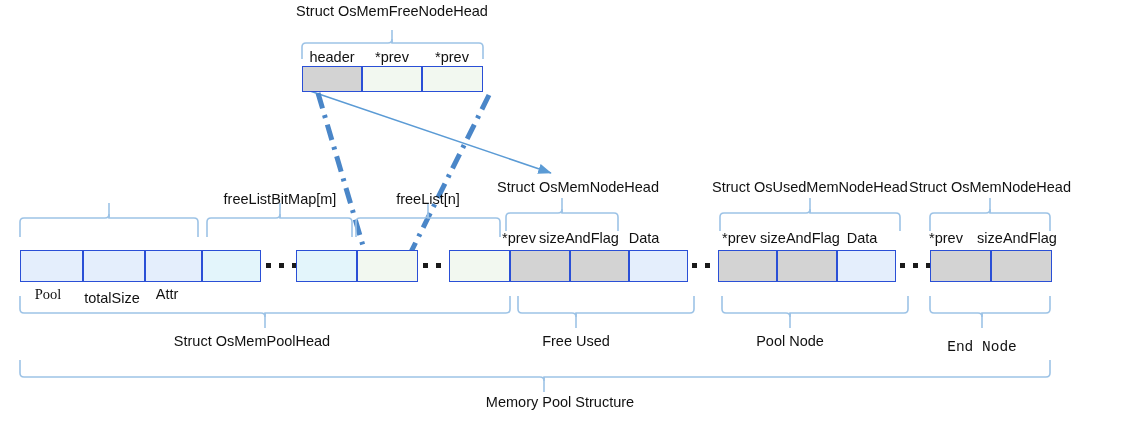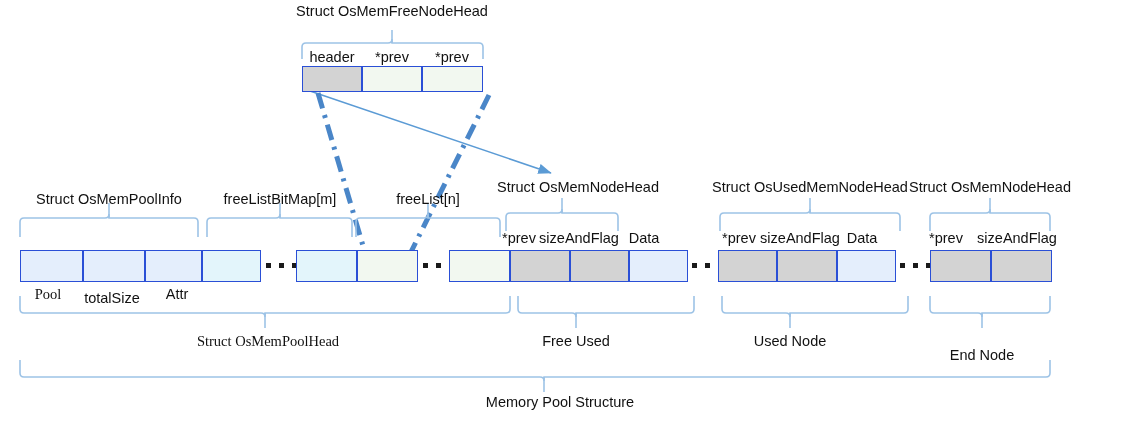--- a/index.html
+++ b/index.html
@@ -114,21 +114,20 @@
   <div class="lbl c" style="left:392px;top:4px;">Struct OsMemFreeNodeHead</div>
 
   <div class="lbl c" style="left:332px;top:50px;">header</div>
   <div class="lbl c" style="left:392px;top:50px;">*prev</div>
   <div class="lbl c" style="left:452px;top:50px;">*prev</div>
 
   <div class="cell fill-gray" style="left:302px;top:66px;width:60px;height:26px;"></div>
   <div class="cell fill-mint" style="left:362px;top:66px;width:60px;height:26px;"></div>
   <div class="cell fill-mint" style="left:422px;top:66px;width:61px;height:26px;"></div>
 
-  <div class="lbl c" style="left:109px;top:192px;">Struct OsMemPoolInfo</div>
   <div class="lbl c" style="left:280px;top:192px;">freeListBitMap[m]</div>
   <div class="lbl c" style="left:428px;top:192px;">freeList[n]</div>
   <div class="lbl c" style="left:578px;top:180px;">Struct OsMemNodeHead</div>
   <div class="lbl c" style="left:810px;top:180px;">Struct OsUsedMemNodeHead</div>
   <div class="lbl c" style="left:990px;top:180px;">Struct OsMemNodeHead</div>
 
   <div class="cell fill-blue" style="left:20px;top:250px;width:63px;height:32px;"></div>
   <div class="cell fill-blue" style="left:83px;top:250px;width:62px;height:32px;"></div>
   <div class="cell fill-blue" style="left:145px;top:250px;width:57px;height:32px;"></div>
   <div class="cell fill-ice" style="left:202px;top:250px;width:59px;height:32px;"></div>
@@ -168,33 +167,33 @@
     <i></i>
       <i></i>
       <i></i>
   </div>
 
   <div class="cell fill-gray" style="left:930px;top:250px;width:61px;height:32px;"></div>
   <div class="cell fill-gray" style="left:991px;top:250px;width:61px;height:32px;"></div>
 
   <div class="lbl c" style="left:48px;top:287px;font-family:Liberation Serif, serif;">Pool</div>
   <div class="lbl c" style="left:112px;top:291px;">totalSize</div>
-  <div class="lbl c" style="left:177px;top:287px;">Attr</div>
+  <div class="lbl c" style="left:167px;top:287px;">Attr</div>
 
   <div class="lbl c" style="left:519px;top:231px;">*prev</div>
   <div class="lbl c" style="left:579px;top:231px;">sizeAndFlag</div>
   <div class="lbl c" style="left:644px;top:231px;">Data</div>
 
   <div class="lbl c" style="left:739px;top:231px;">*prev</div>
   <div class="lbl c" style="left:800px;top:231px;">sizeAndFlag</div>
   <div class="lbl c" style="left:862px;top:231px;">Data</div>
 
   <div class="lbl c" style="left:946px;top:231px;">*prev</div>
   <div class="lbl c" style="left:1017px;top:231px;">sizeAndFlag</div>
 
-  <div class="lbl c" style="left:268px;top:334px;font-family:Liberation Serif, serif;">Struct OsMemPoolHead</div>
+  <div class="lbl c" style="left:252px;top:334px;">Struct OsMemPoolHead</div>
   <div class="lbl c" style="left:576px;top:334px;">Free Used</div>
-  <div class="lbl c" style="left:790px;top:334px;">Used Node</div>
-  <div class="lbl c" style="left:982px;top:348px;">End Node</div>
+  <div class="lbl c" style="left:790px;top:334px;">Pool Node</div>
+  <div class="lbl c" style="left:982px;top:340px;font-family:Liberation Mono, monospace;">End Node</div>
 
   <div class="lbl c" style="left:544px;top:395px;padding-left:32px;">Memory Pool Structure</div>
 
 </div>
 
 </body></html>

